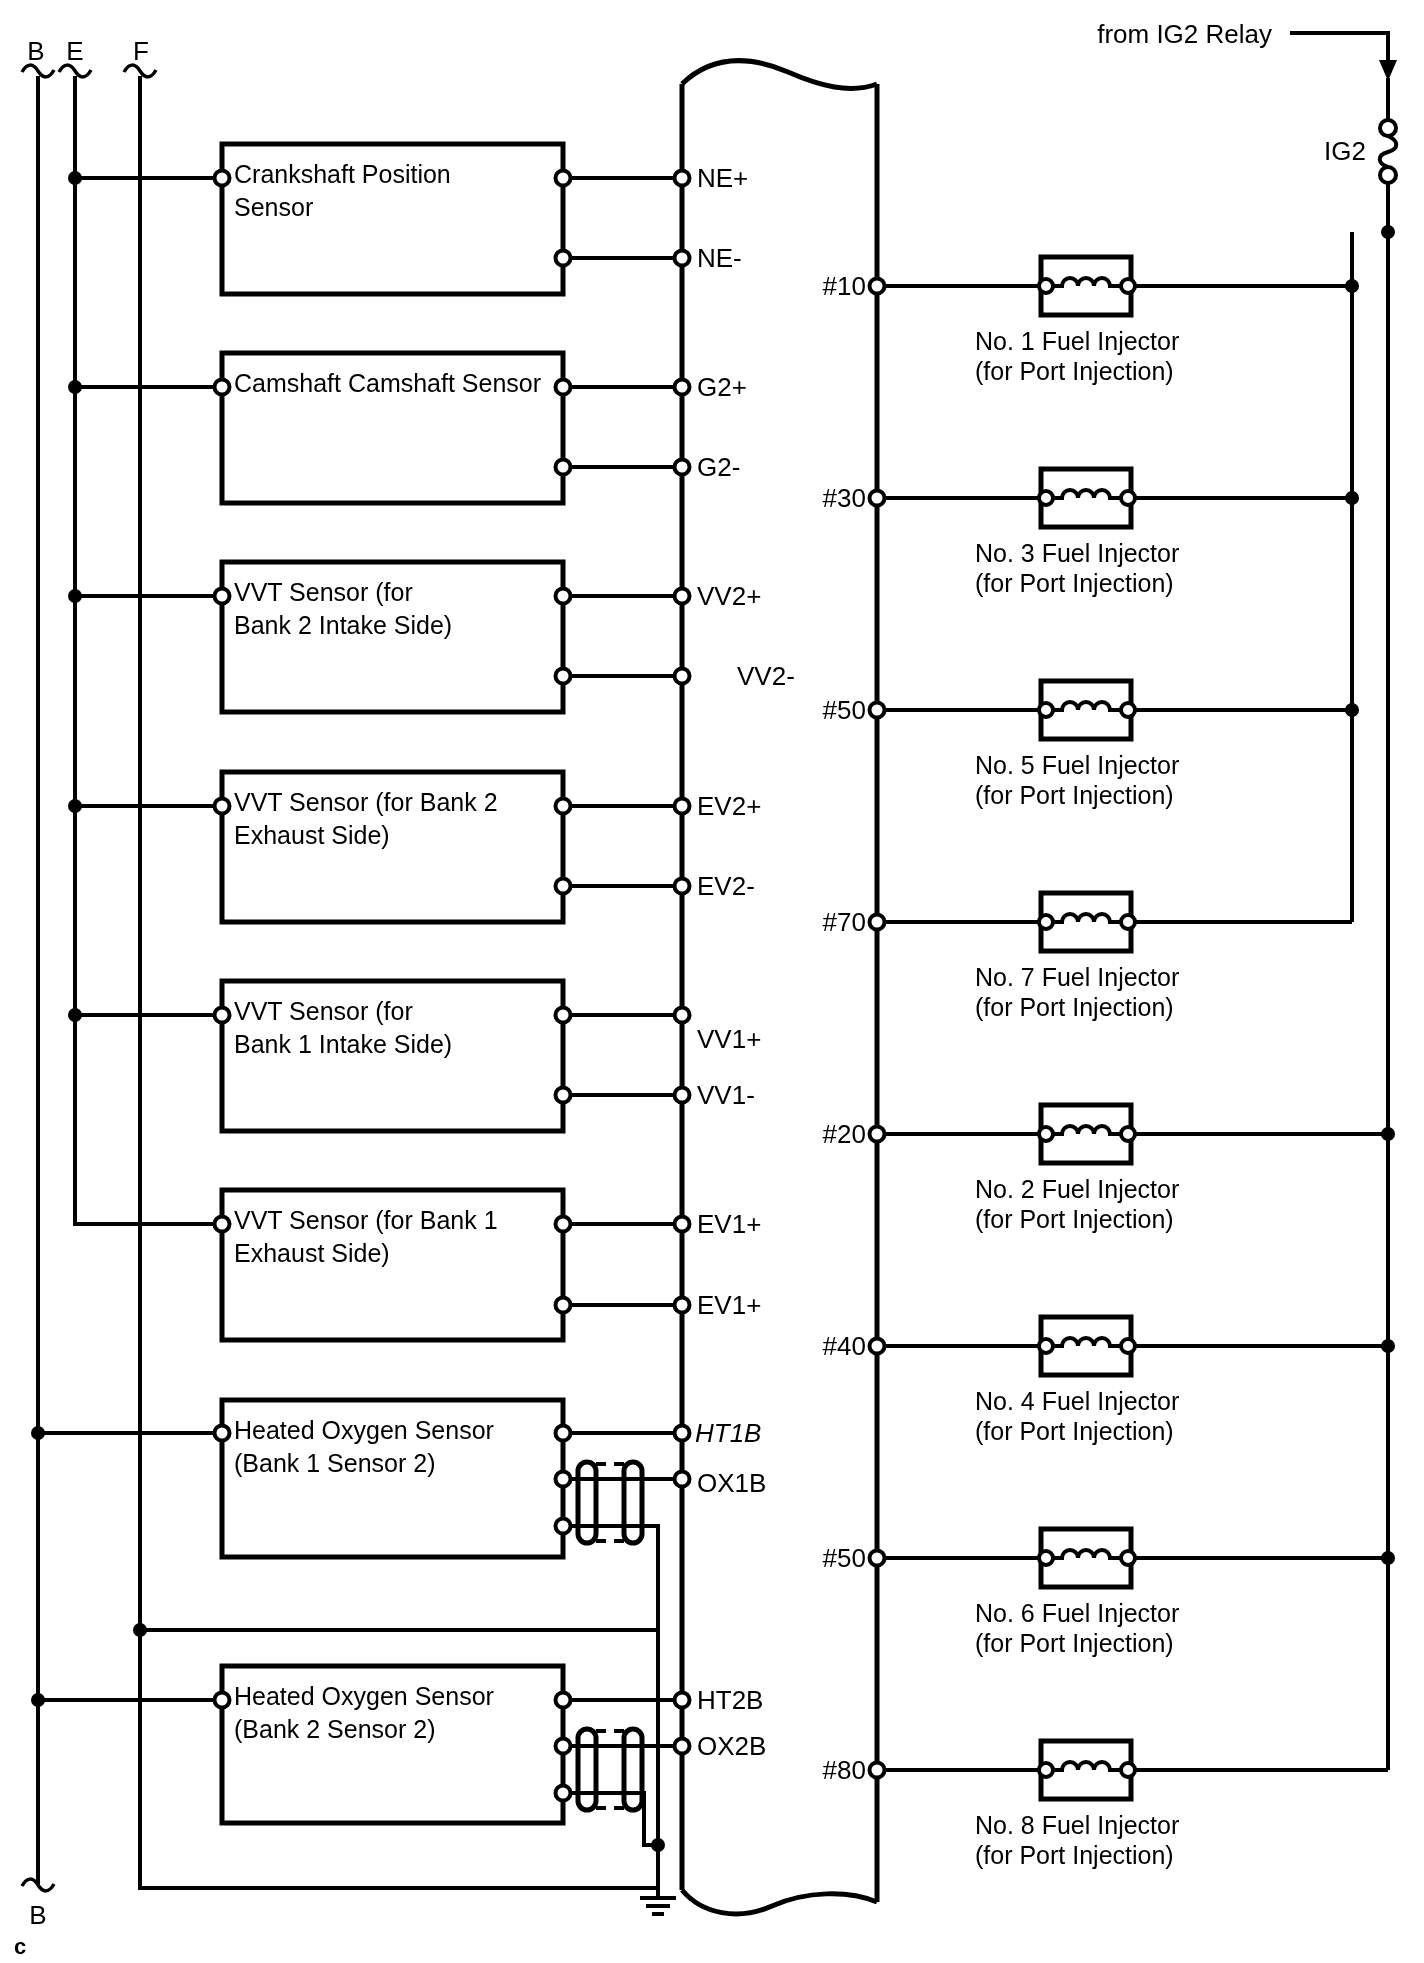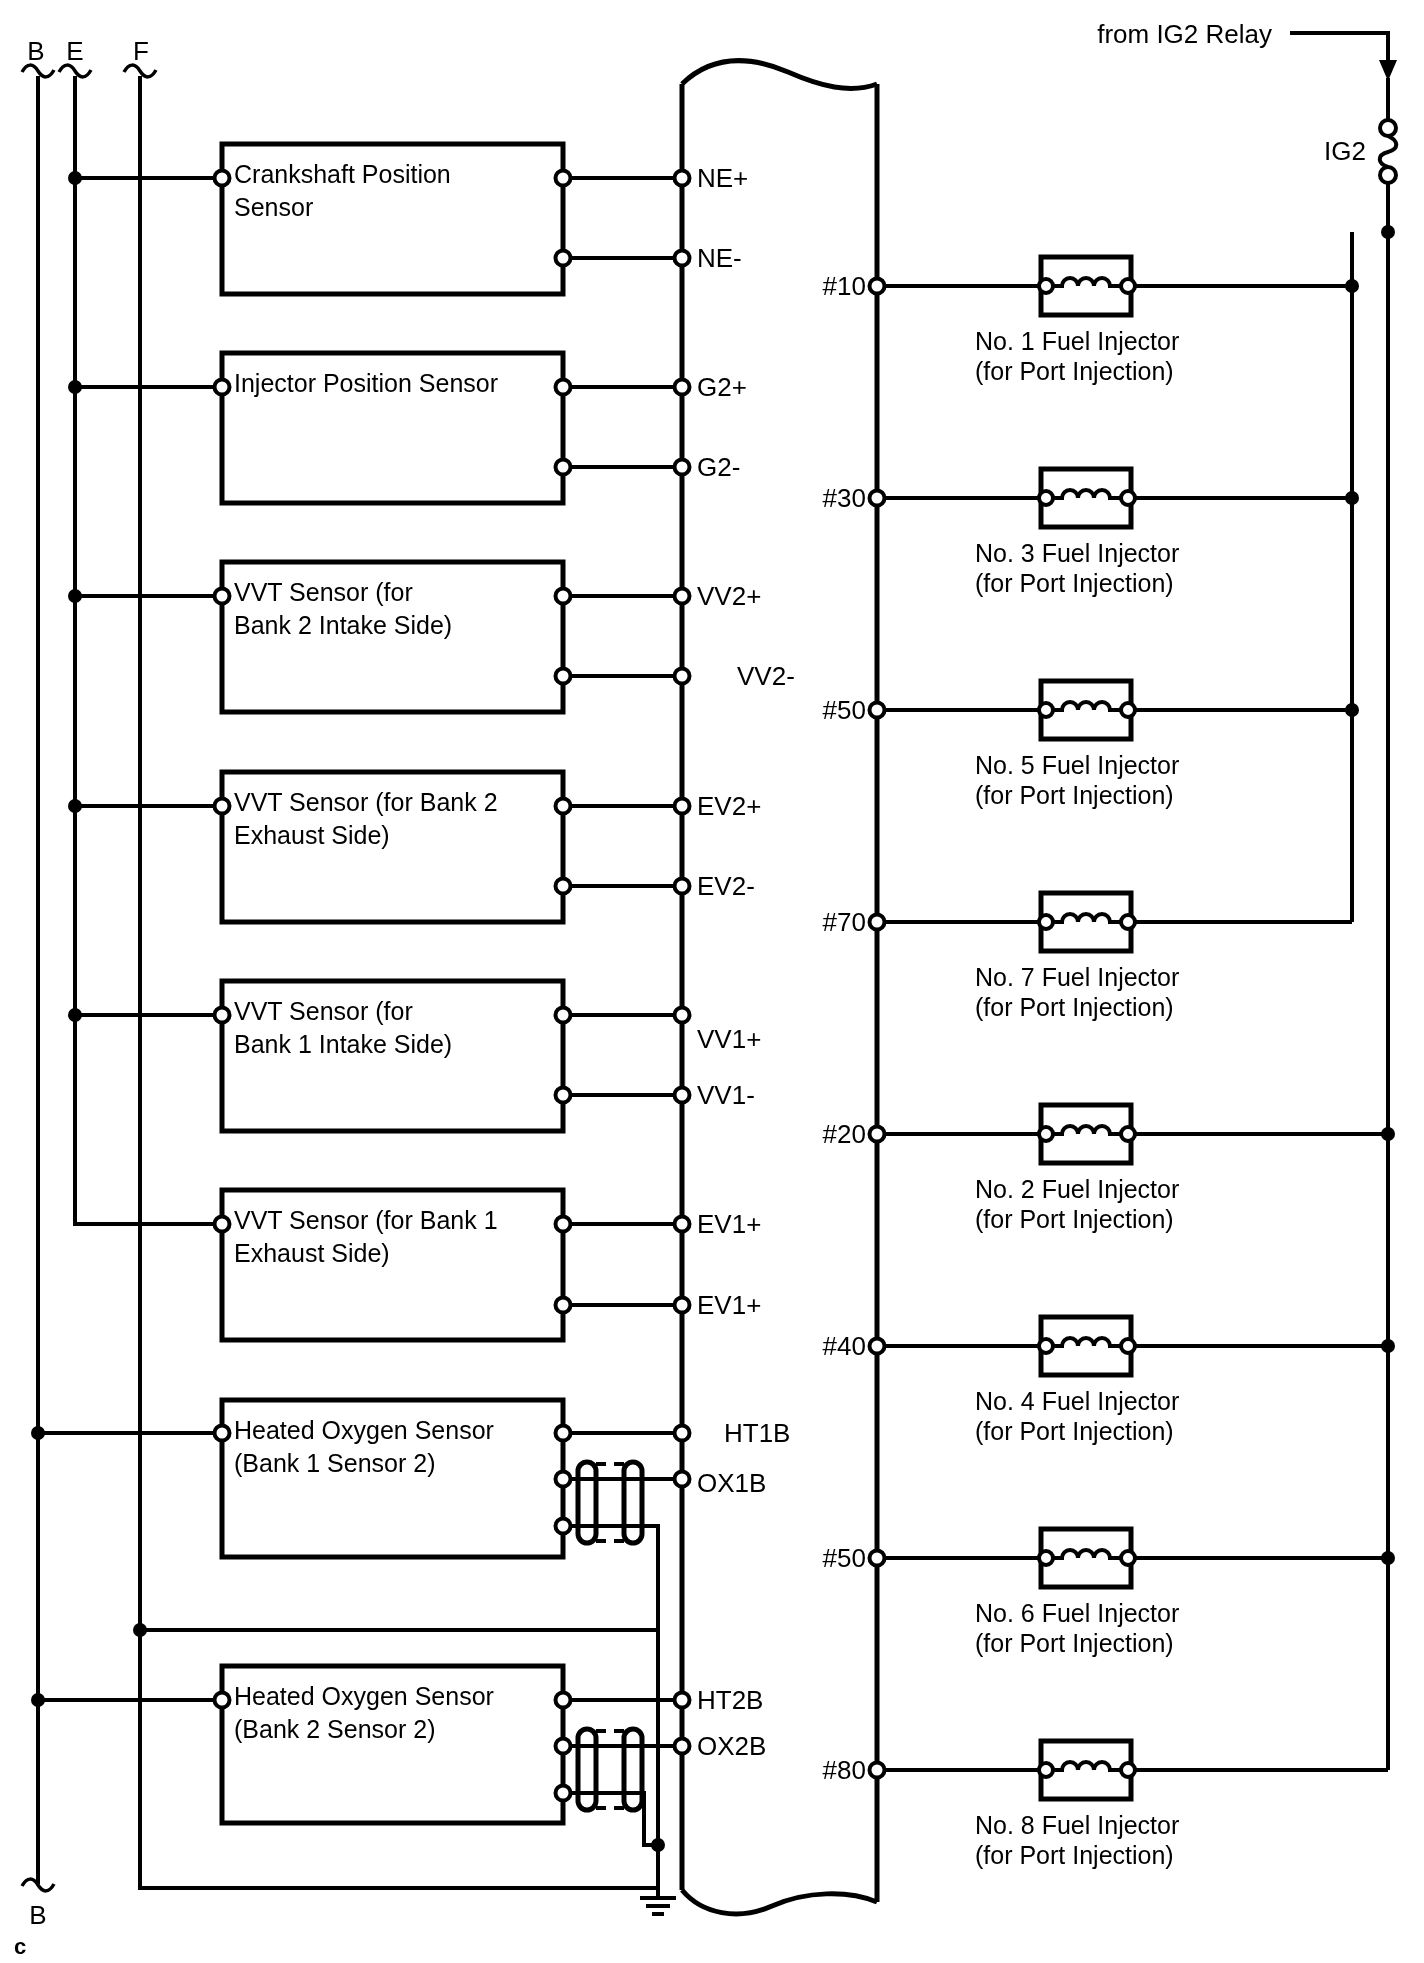--- a/index.html
+++ b/index.html
@@ -216,21 +216,21 @@
 <div class="lbl ctr" style="left:75px;top:36px;">E</div>
 <div class="lbl ctr" style="left:141px;top:36px;">F</div>
 <div class="lbl ctr" style="left:38px;top:1900px;">B</div>
 <div class="lbl small-c" style="left:14px;top:1932px;">c</div>
 
 <div class="lbl rt" style="left:1022px;top:19px;width:250px;">from IG2 Relay</div>
 <div class="lbl rt" style="left:1216px;top:136px;width:150px;">IG2</div>
 
 <div class="lbl boxtxt" style="left:234px;top:158px;">Crankshaft Position</div>
 <div class="lbl boxtxt" style="left:234px;top:191px;">Sensor</div>
-<div class="lbl boxtxt" style="left:234px;top:367px;">Injector Position Sensor</div>
+<div class="lbl boxtxt" style="left:234px;top:367px;">Camshaft Camshaft Sensor</div>
 <div class="lbl boxtxt" style="left:234px;top:576px;">VVT Sensor (for</div>
 <div class="lbl boxtxt" style="left:234px;top:609px;">Bank 2 Intake Side)</div>
 <div class="lbl boxtxt" style="left:234px;top:786px;">VVT Sensor (for Bank 2</div>
 <div class="lbl boxtxt" style="left:234px;top:819px;">Exhaust Side)</div>
 <div class="lbl boxtxt" style="left:234px;top:995px;">VVT Sensor (for</div>
 <div class="lbl boxtxt" style="left:234px;top:1028px;">Bank 1 Intake Side)</div>
 <div class="lbl boxtxt" style="left:234px;top:1204px;">VVT Sensor (for Bank 1</div>
 <div class="lbl boxtxt" style="left:234px;top:1237px;">Exhaust Side)</div>
 <div class="lbl boxtxt" style="left:234px;top:1414px;">Heated Oxygen Sensor</div>
 <div class="lbl boxtxt" style="left:234px;top:1447px;">(Bank 1 Sensor 2)</div>
@@ -242,21 +242,21 @@
 <div class="lbl" style="left:697px;top:372px;">G2+</div>
 <div class="lbl" style="left:697px;top:452px;">G2-</div>
 <div class="lbl" style="left:697px;top:581px;">VV2+</div>
 <div class="lbl" style="left:697px;top:661px;margin-left:40px;">VV2-</div>
 <div class="lbl" style="left:697px;top:791px;">EV2+</div>
 <div class="lbl" style="left:697px;top:871px;">EV2-</div>
 <div class="lbl" style="left:697px;top:1024px;">VV1+</div>
 <div class="lbl" style="left:697px;top:1080px;">VV1-</div>
 <div class="lbl" style="left:697px;top:1209px;">EV1+</div>
 <div class="lbl" style="left:697px;top:1290px;">EV1+</div>
-<div class="lbl" style="left:724px;top:1418px;">HT1B</div>
+<div class="lbl" style="left:695px;top:1418px;font-style:italic;">HT1B</div>
 <div class="lbl" style="left:697px;top:1460px;margin-top:8px;">OX1B</div>
 <div class="lbl" style="left:697px;top:1685px;">HT2B</div>
 <div class="lbl" style="left:697px;top:1731px;">OX2B</div>
 
 <div class="lbl rt" style="left:756px;top:271px;width:110px;">#10</div>
 <div class="lbl rt" style="left:756px;top:483px;width:110px;">#30</div>
 <div class="lbl rt" style="left:756px;top:695px;width:110px;">#50</div>
 <div class="lbl rt" style="left:756px;top:907px;width:110px;">#70</div>
 <div class="lbl rt" style="left:756px;top:1119px;width:110px;">#20</div>
 <div class="lbl rt" style="left:756px;top:1331px;width:110px;">#40</div>

